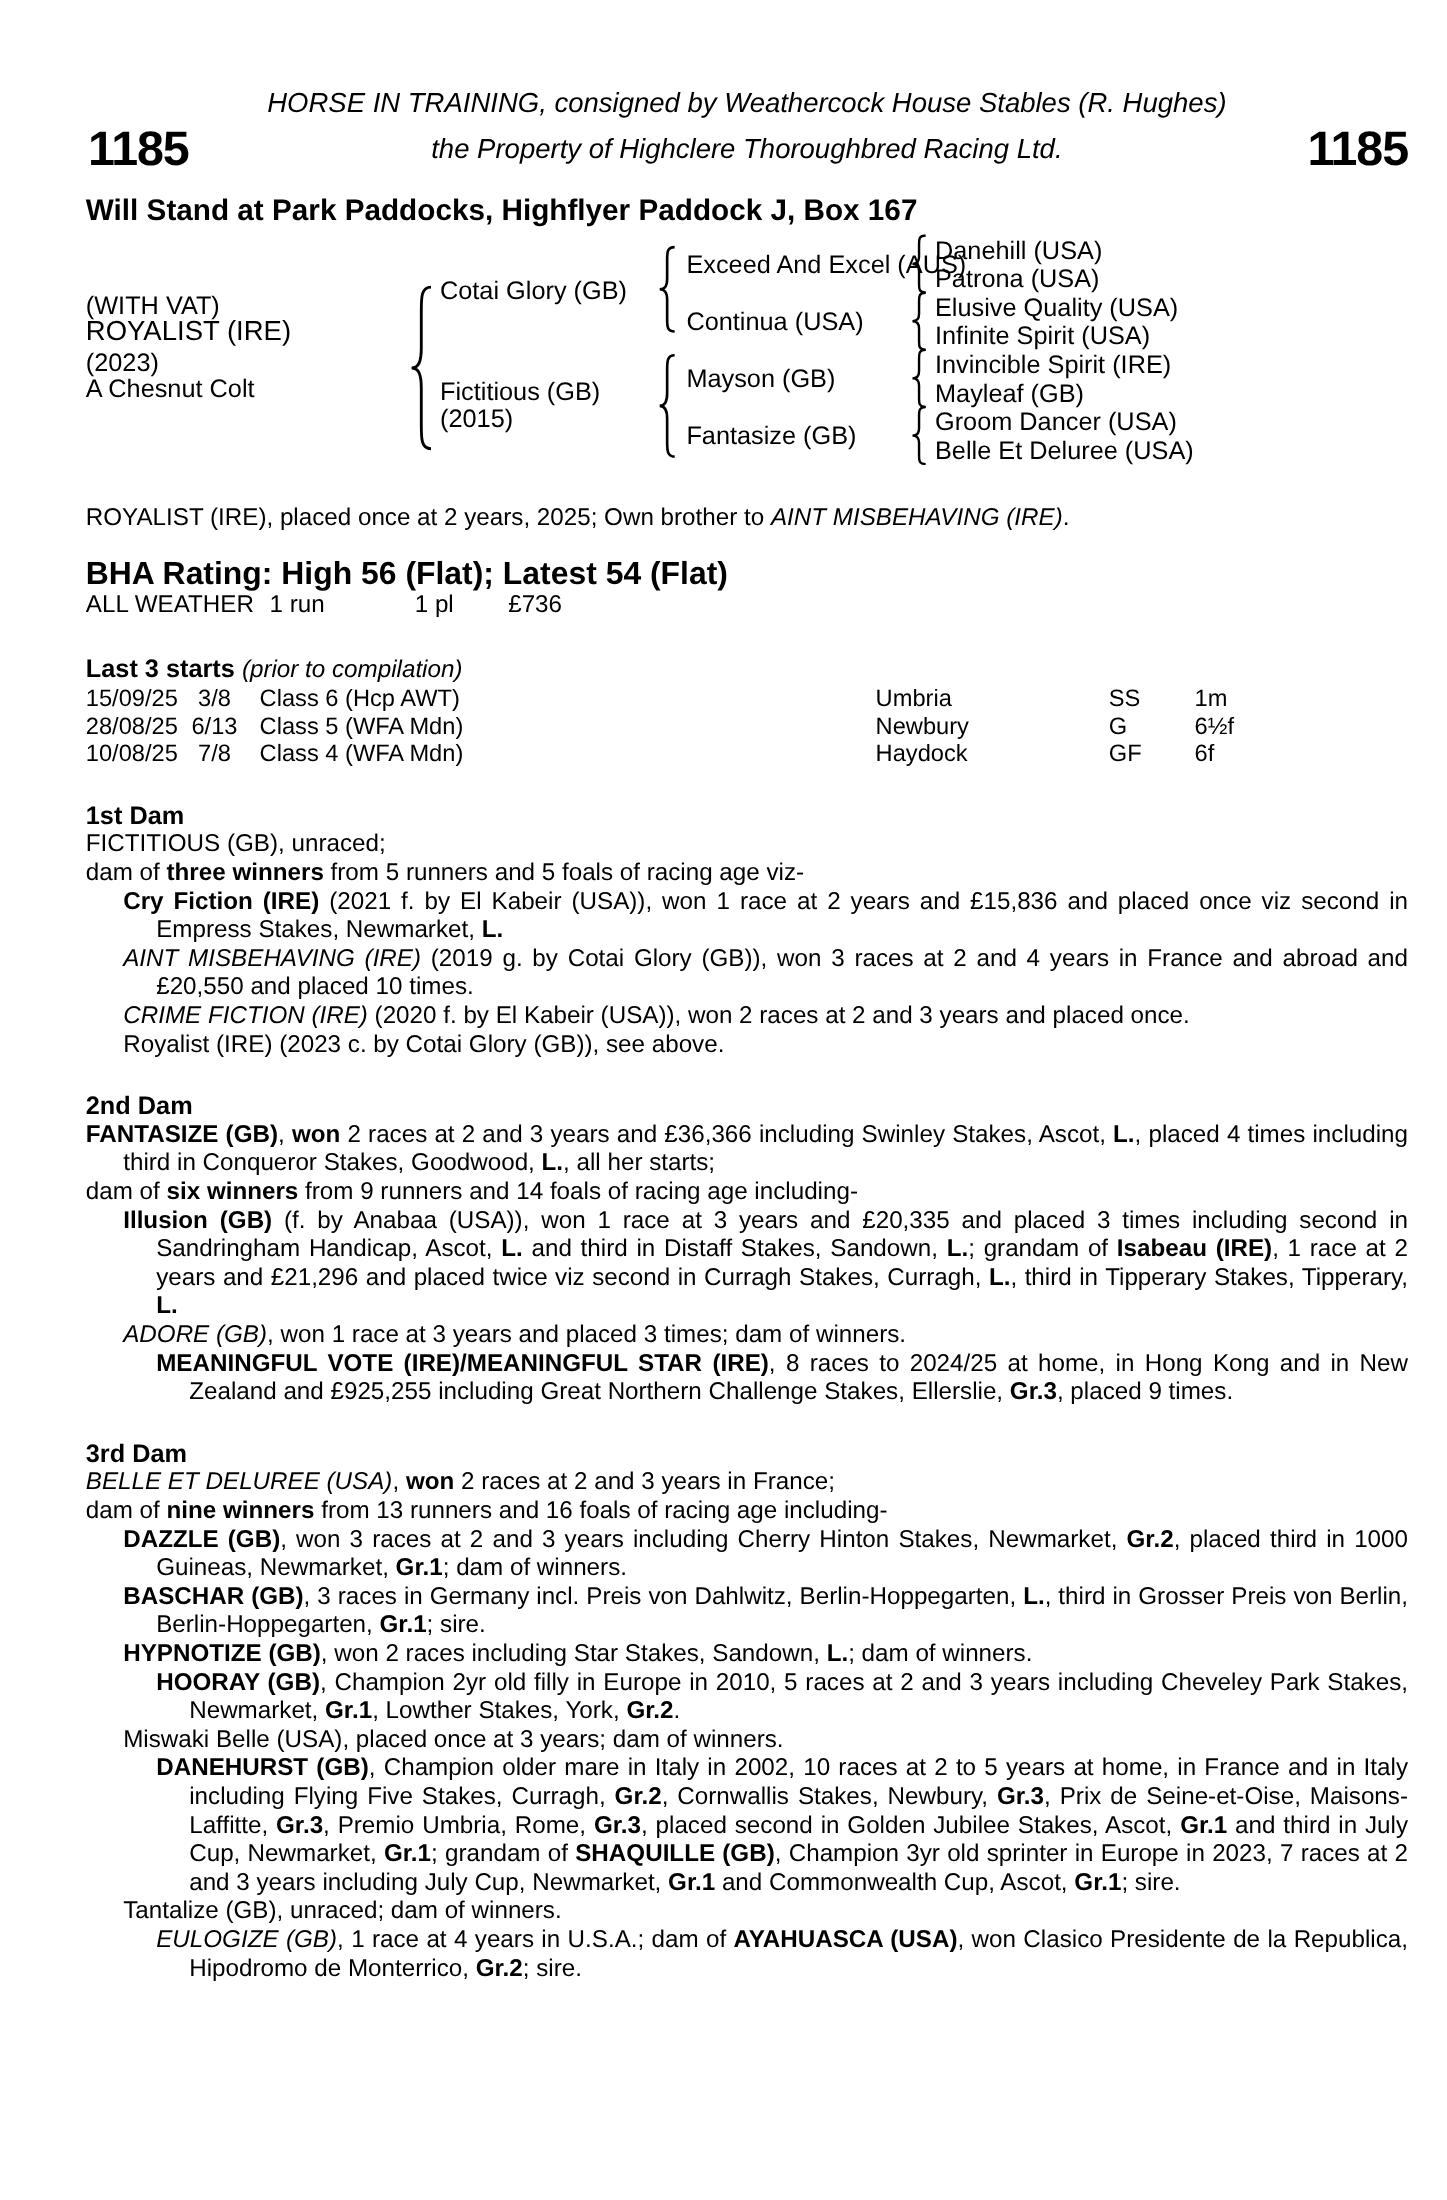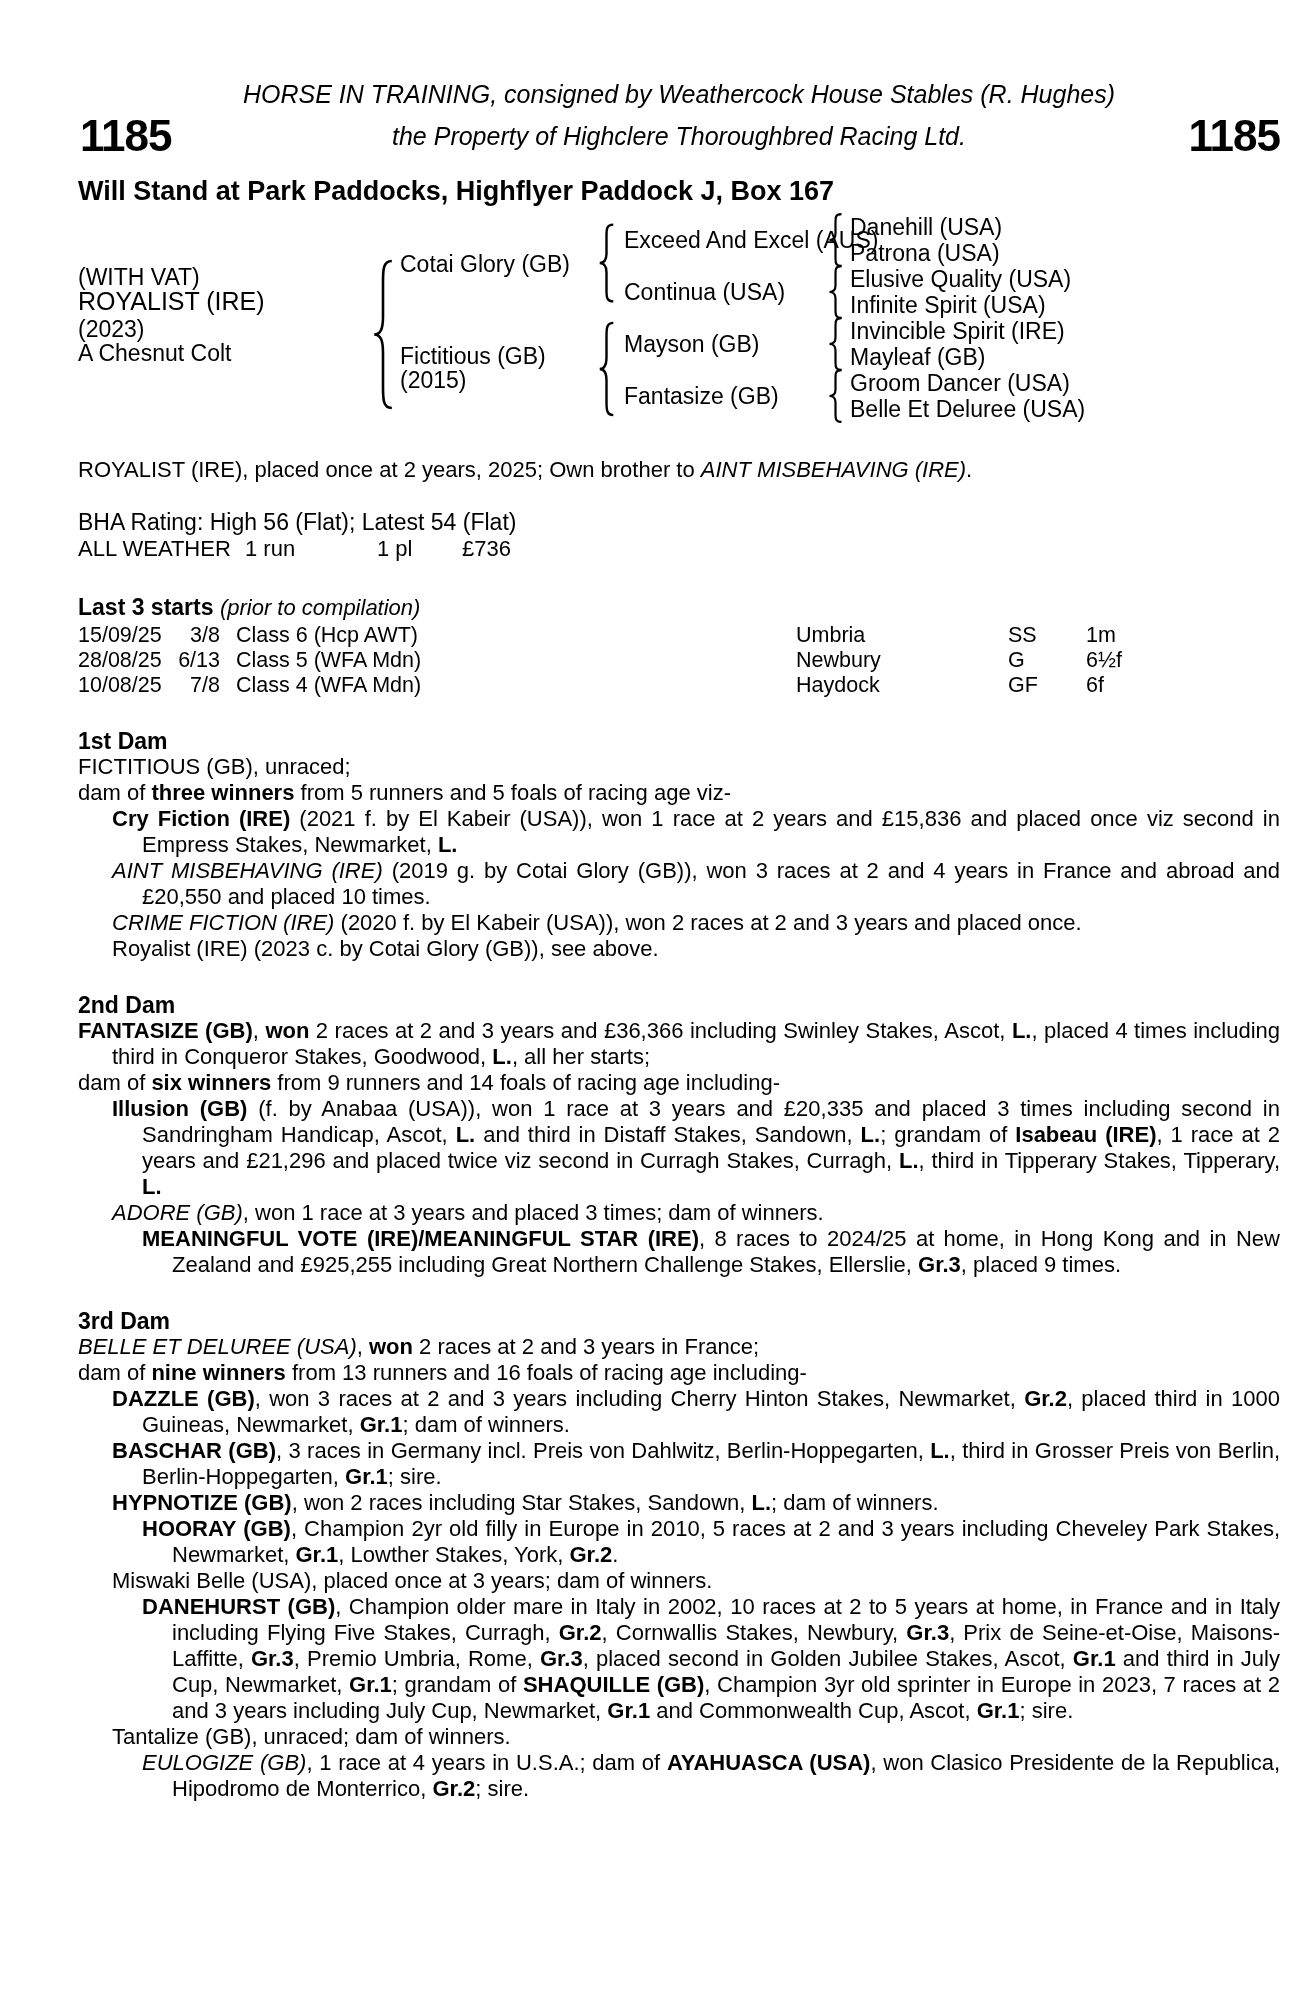--- a/index.html
+++ b/index.html
@@ -20,28 +20,28 @@
   
   .pedigree{position:relative;height:212px;margin-top:8px;}
   .ped-item{position:absolute;font-size:23px;line-height:24px;white-space:nowrap;}
   .ped-name-main{font-size:25px;font-weight:400;}
   .brace{position:absolute;}
   .brace svg{display:block;width:100%;height:100%;}
 
   
   .summary{font-size:22px;line-height:26px;margin-top:30px;}
   .bha{margin-top:26px;}
-  .bha-title{font-size:23px;font-weight:400;line-height:27px;}
+  .bha-title{font-size:29px;font-weight:700;line-height:27px;}
   .bha-row{display:grid;grid-template-columns:167px 132px 85px auto;font-size:22px;line-height:26px;}
   .starts{margin-top:32px;}
   .starts-title{font-size:23px;line-height:27px;margin-bottom:2px;}
   .starts-title .tb{font-weight:700;}
   .starts-title .ti{font-style:italic;font-weight:400;font-size:22px;}
   .starts-row{display:grid;grid-template-columns:92px 50px 16px 560px 212px 78px auto;font-size:21.5px;line-height:25px;}
-  .col-pos{text-align:right;}
+  .col-pos{text-align:center;}
 
   
   .dam-section{margin-top:30px;}
   .dam-heading{font-size:23px;font-weight:700;line-height:26px;}
   .para{font-size:22px;line-height:26px;text-align:justify;}
   .lv0{padding-left:34px;text-indent:-34px;}
   .lv1{padding-left:64px;text-indent:-30px;}
   .lv2{padding-left:94px;text-indent:-30px;}
 </style>
 </head>

